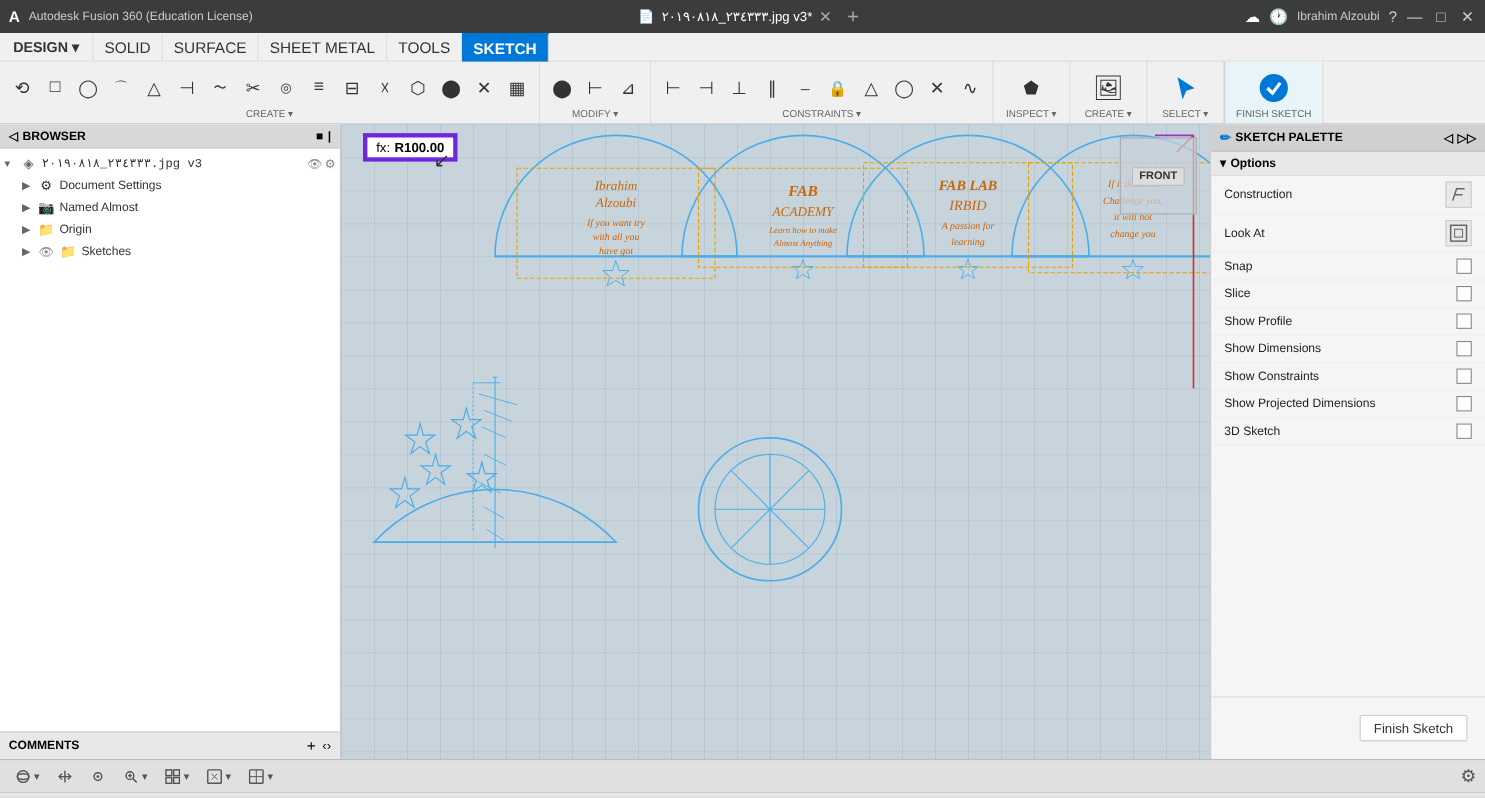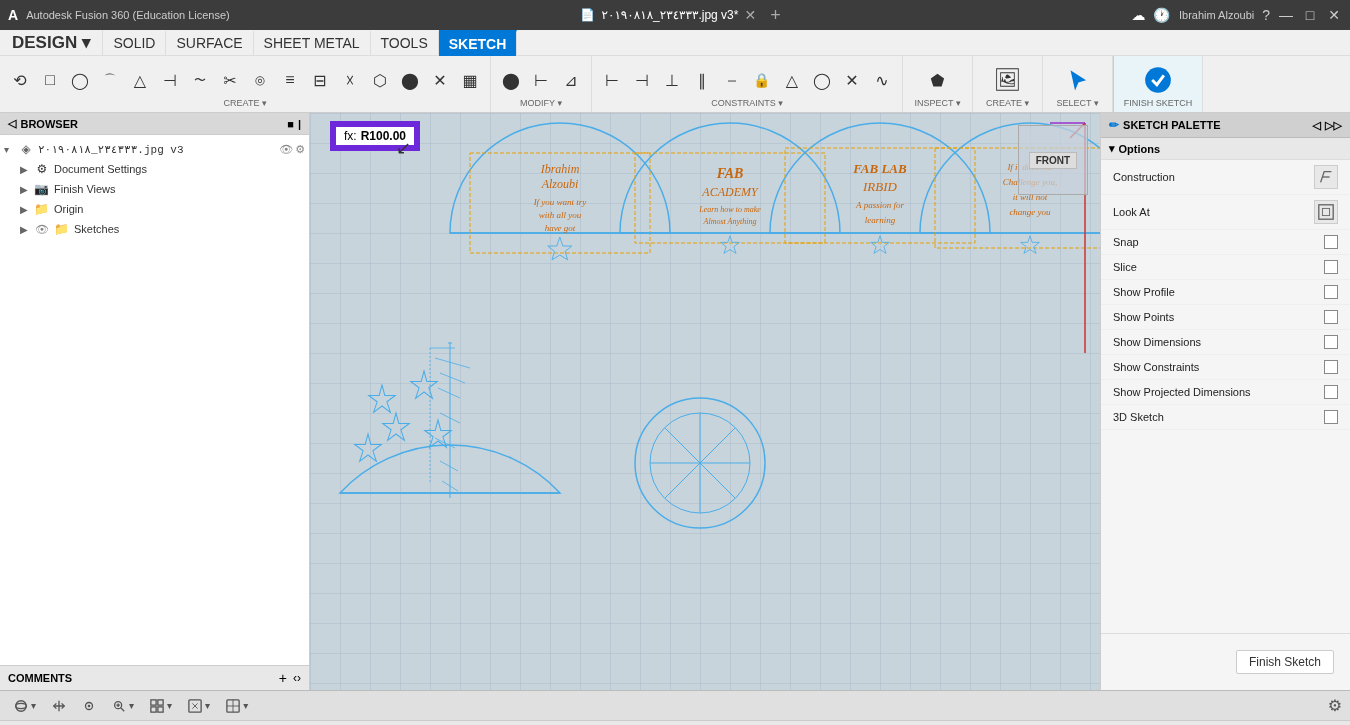--- a/index.html
+++ b/index.html
@@ -293,21 +293,21 @@
     <span style="cursor:pointer;font-size:14px;color:#ccc;">?</span>
     <span class="win-btn">—</span>
     <span class="win-btn">□</span>
     <span class="win-btn">✕</span>
   </div>
 </div>
 
 <div style="background:#f0f0f0; border-bottom:1px solid #ccc;">
 
   <div style="display:flex; align-items:center; height:26px; border-bottom:1px solid #ddd;">
-    <div class="design-btn" style="height:100%;border-right:1px solid #ddd;font-size:17px;">
+    <div class="design-btn" style="height:100%;border-right:1px solid #ddd;font-size:13px;">
       <span>DESIGN ▾</span>
     </div>
     <div class="top-section-tab">
       <span>SOLID</span>
     </div>
     <div class="top-section-tab">
       <span>SURFACE</span>
     </div>
     <div class="top-section-tab">
       <span>SHEET METAL</span>
@@ -433,21 +433,21 @@
 
       <div class="tree-item" style="padding-left:20px;">
         <span class="tree-arrow">▶</span>
         <span class="tree-icon">⚙</span>
         <span class="tree-label">Document Settings</span>
       </div>
 
       <div class="tree-item" style="padding-left:20px;">
         <span class="tree-arrow">▶</span>
         <span class="tree-icon">📷</span>
-        <span class="tree-label">Finish Views</span>
+        <span class="tree-label">Named Almost</span>
       </div>
 
       <div class="tree-item" style="padding-left:20px;">
         <span class="tree-arrow">▶</span>
         <span class="tree-icon">📁</span>
         <span class="tree-label">Origin</span>
       </div>
 
       <div class="tree-item" style="padding-left:20px;">
         <span class="tree-arrow">▶</span>
@@ -463,21 +463,21 @@
         <span style="cursor:pointer; font-size:14px;">+</span>
         <span style="cursor:pointer; font-size:12px;">‹›</span>
       </div>
     </div>
   </div>
 
   <div id="canvas-area" style="flex:1; background:#c8d4dc; position:relative; overflow:hidden;">
 
     <div class="canvas-bg" style="width:100%;height:100%;position:absolute;top:0;left:0;"></div>
 
-    <div id="expr-bar" style="position:absolute;top:8px;left:20px;background:#fff;border:6px solid #6d28d9;padding:2px 8px;font-size:12px;display:flex;align-items:center;gap:4px;z-index:10;">
+    <div id="expr-bar" style="position:absolute;top:8px;left:20px;background:#fff;border:4px solid #6d28d9;padding:2px 8px;font-size:12px;display:flex;align-items:center;gap:4px;z-index:10;">
       <span>fx:</span>
       <span style="font-weight:bold;">R100.00</span>
       <div style="position:absolute;bottom:-14px;left:60px;font-size:18px;color:#333;">↙</div>
     </div>
 
     <svg style="position:absolute;top:0;left:0;width:100%;height:100%;" viewBox="0 0 770 577">
 
       <g transform="translate(130,10)">
         <path d="M 0,110 A 110,110 0 0,1 220,110 L 0,110 Z" fill="none" stroke="#4aade8" stroke-width="1.5" stroke-dasharray="none"></path>
         <line x1="0" y1="110" x2="220" y2="110" stroke="#4aade8" stroke-width="1.5"></line>
@@ -630,26 +630,20 @@
         </div>
       </div>
 
       <div class="palette-row">
         <span class="palette-row-label">Show Profile</span>
         <div class="palette-row-action">
           <div class="checkbox"></div>
         </div>
       </div>
 
-      <div class="palette-row">
-        <span class="palette-row-label">Show Points</span>
-        <div class="palette-row-action">
-          <div class="checkbox"></div>
-        </div>
-      </div>
 
       <div class="palette-row">
         <span class="palette-row-label">Show Dimensions</span>
         <div class="palette-row-action">
           <div class="checkbox"></div>
         </div>
       </div>
 
       <div class="palette-row">
         <span class="palette-row-label">Show Constraints</span>

